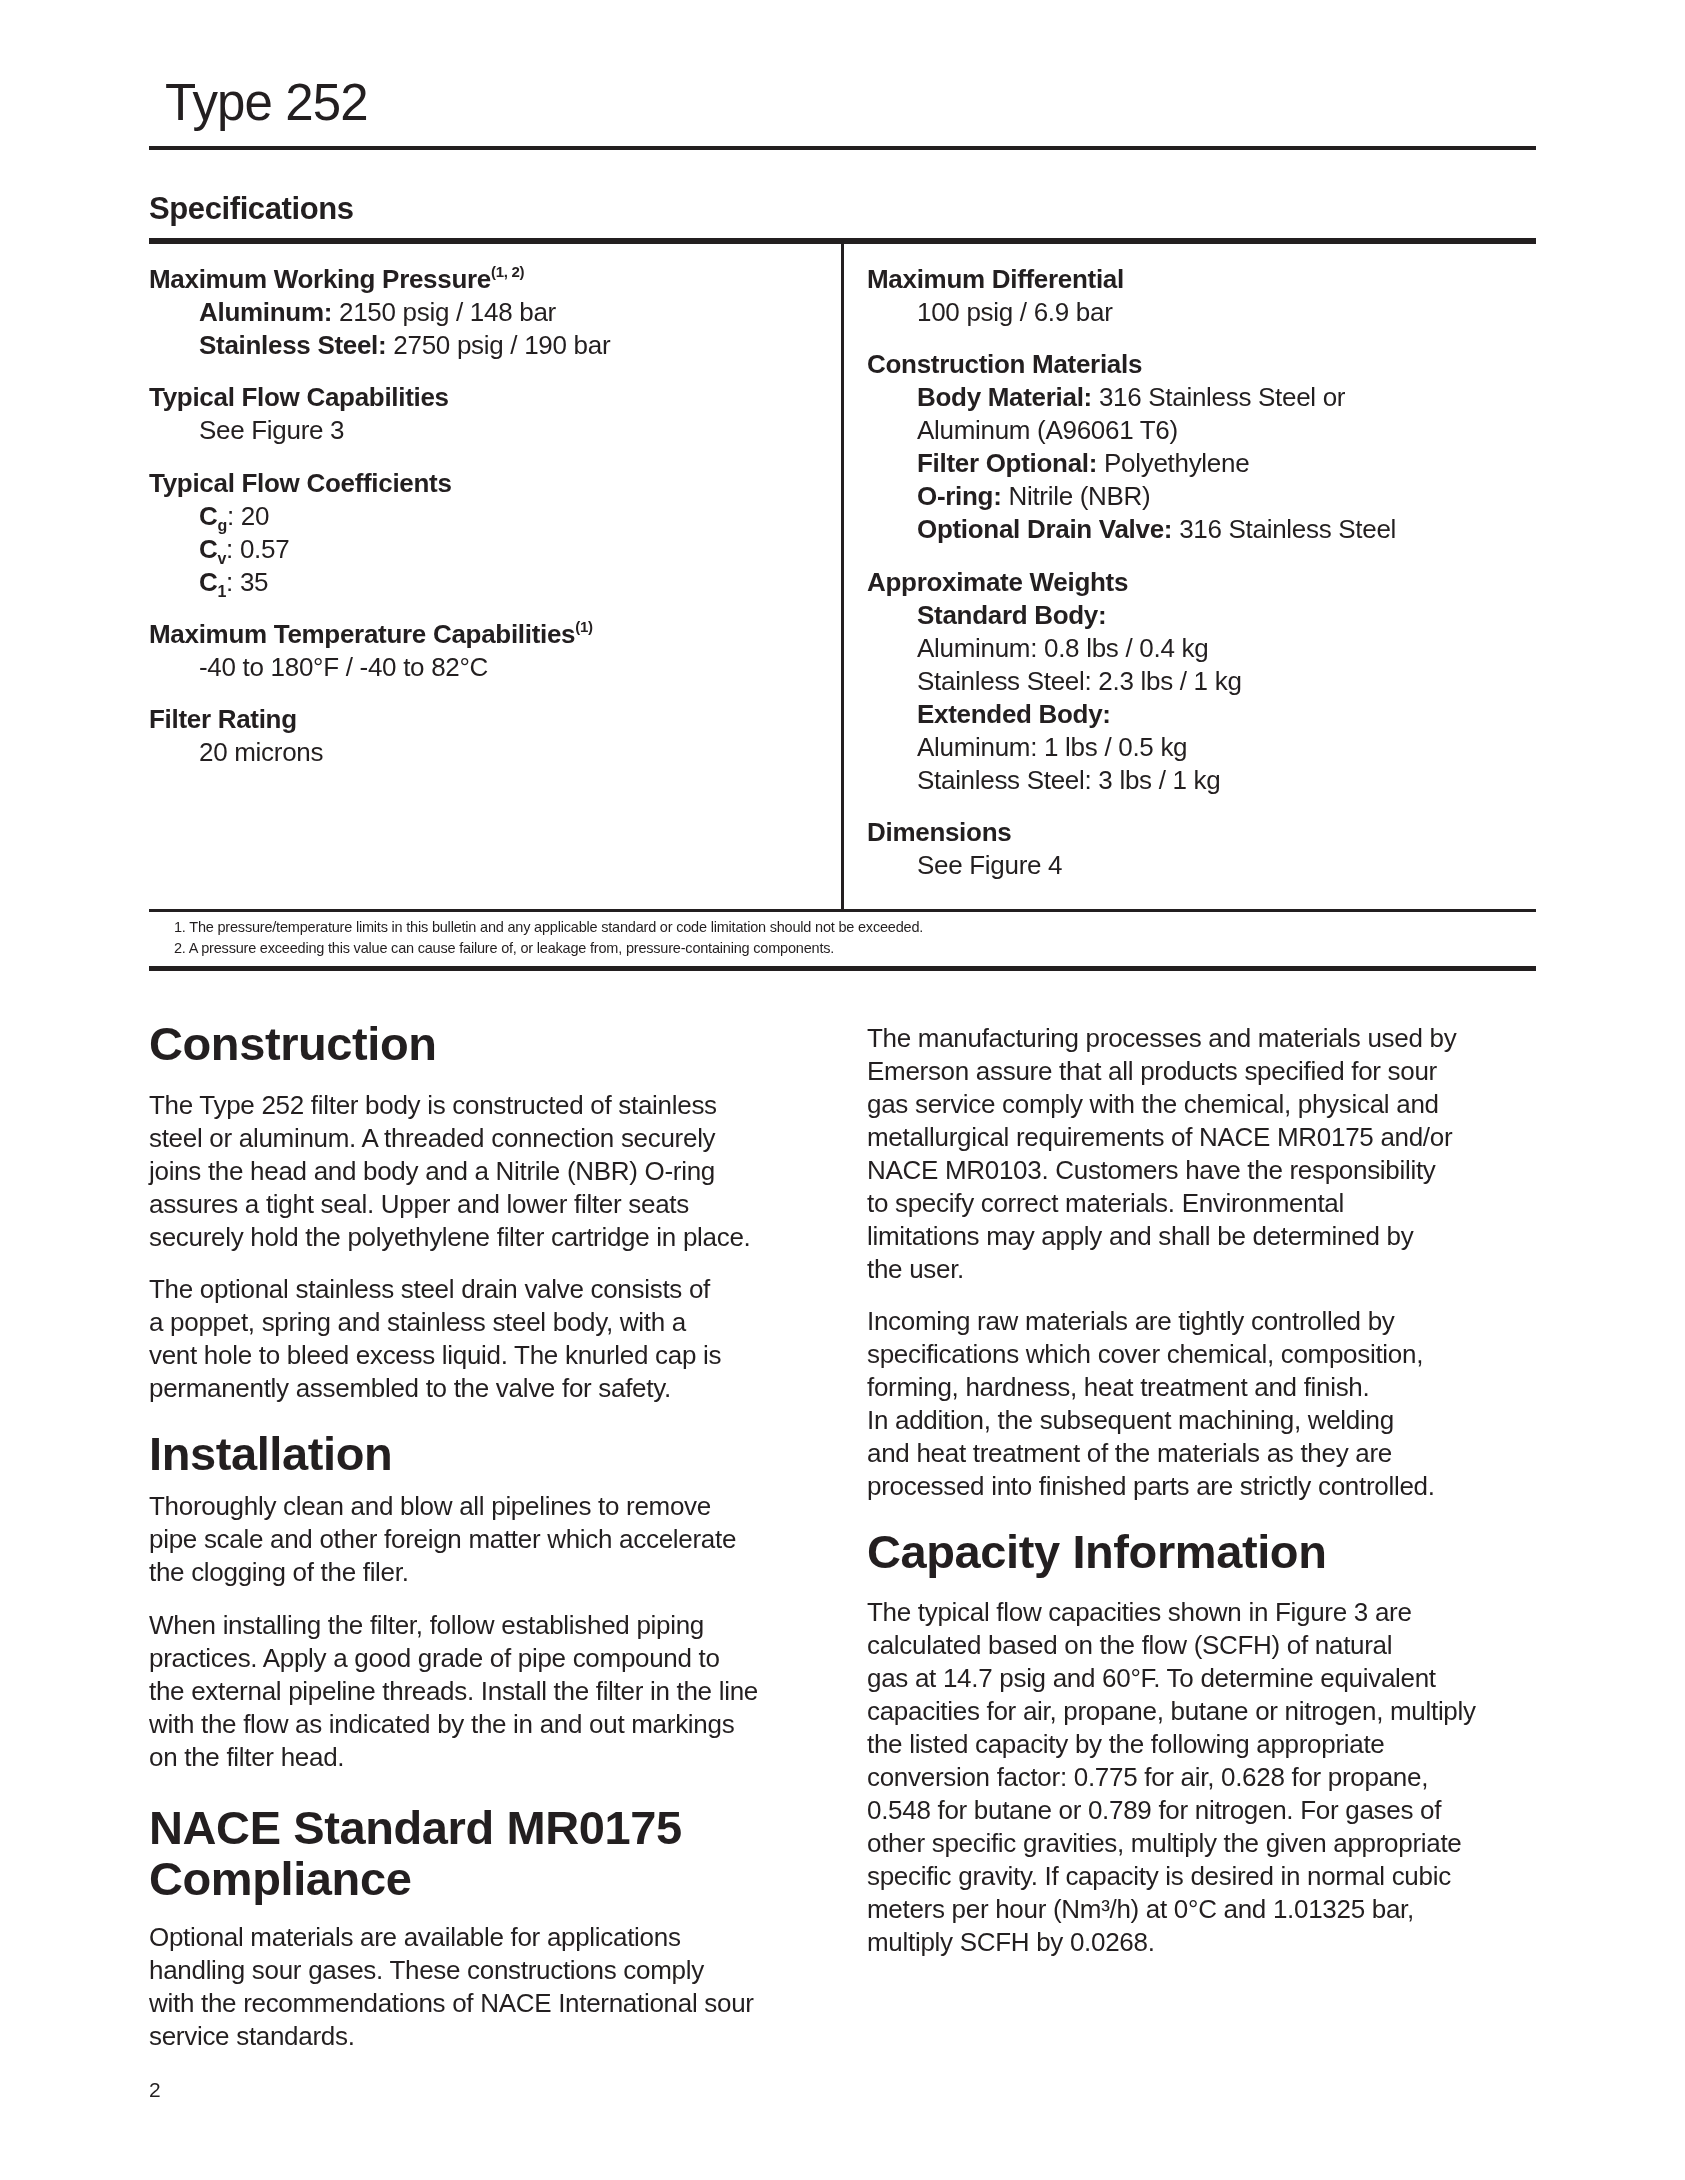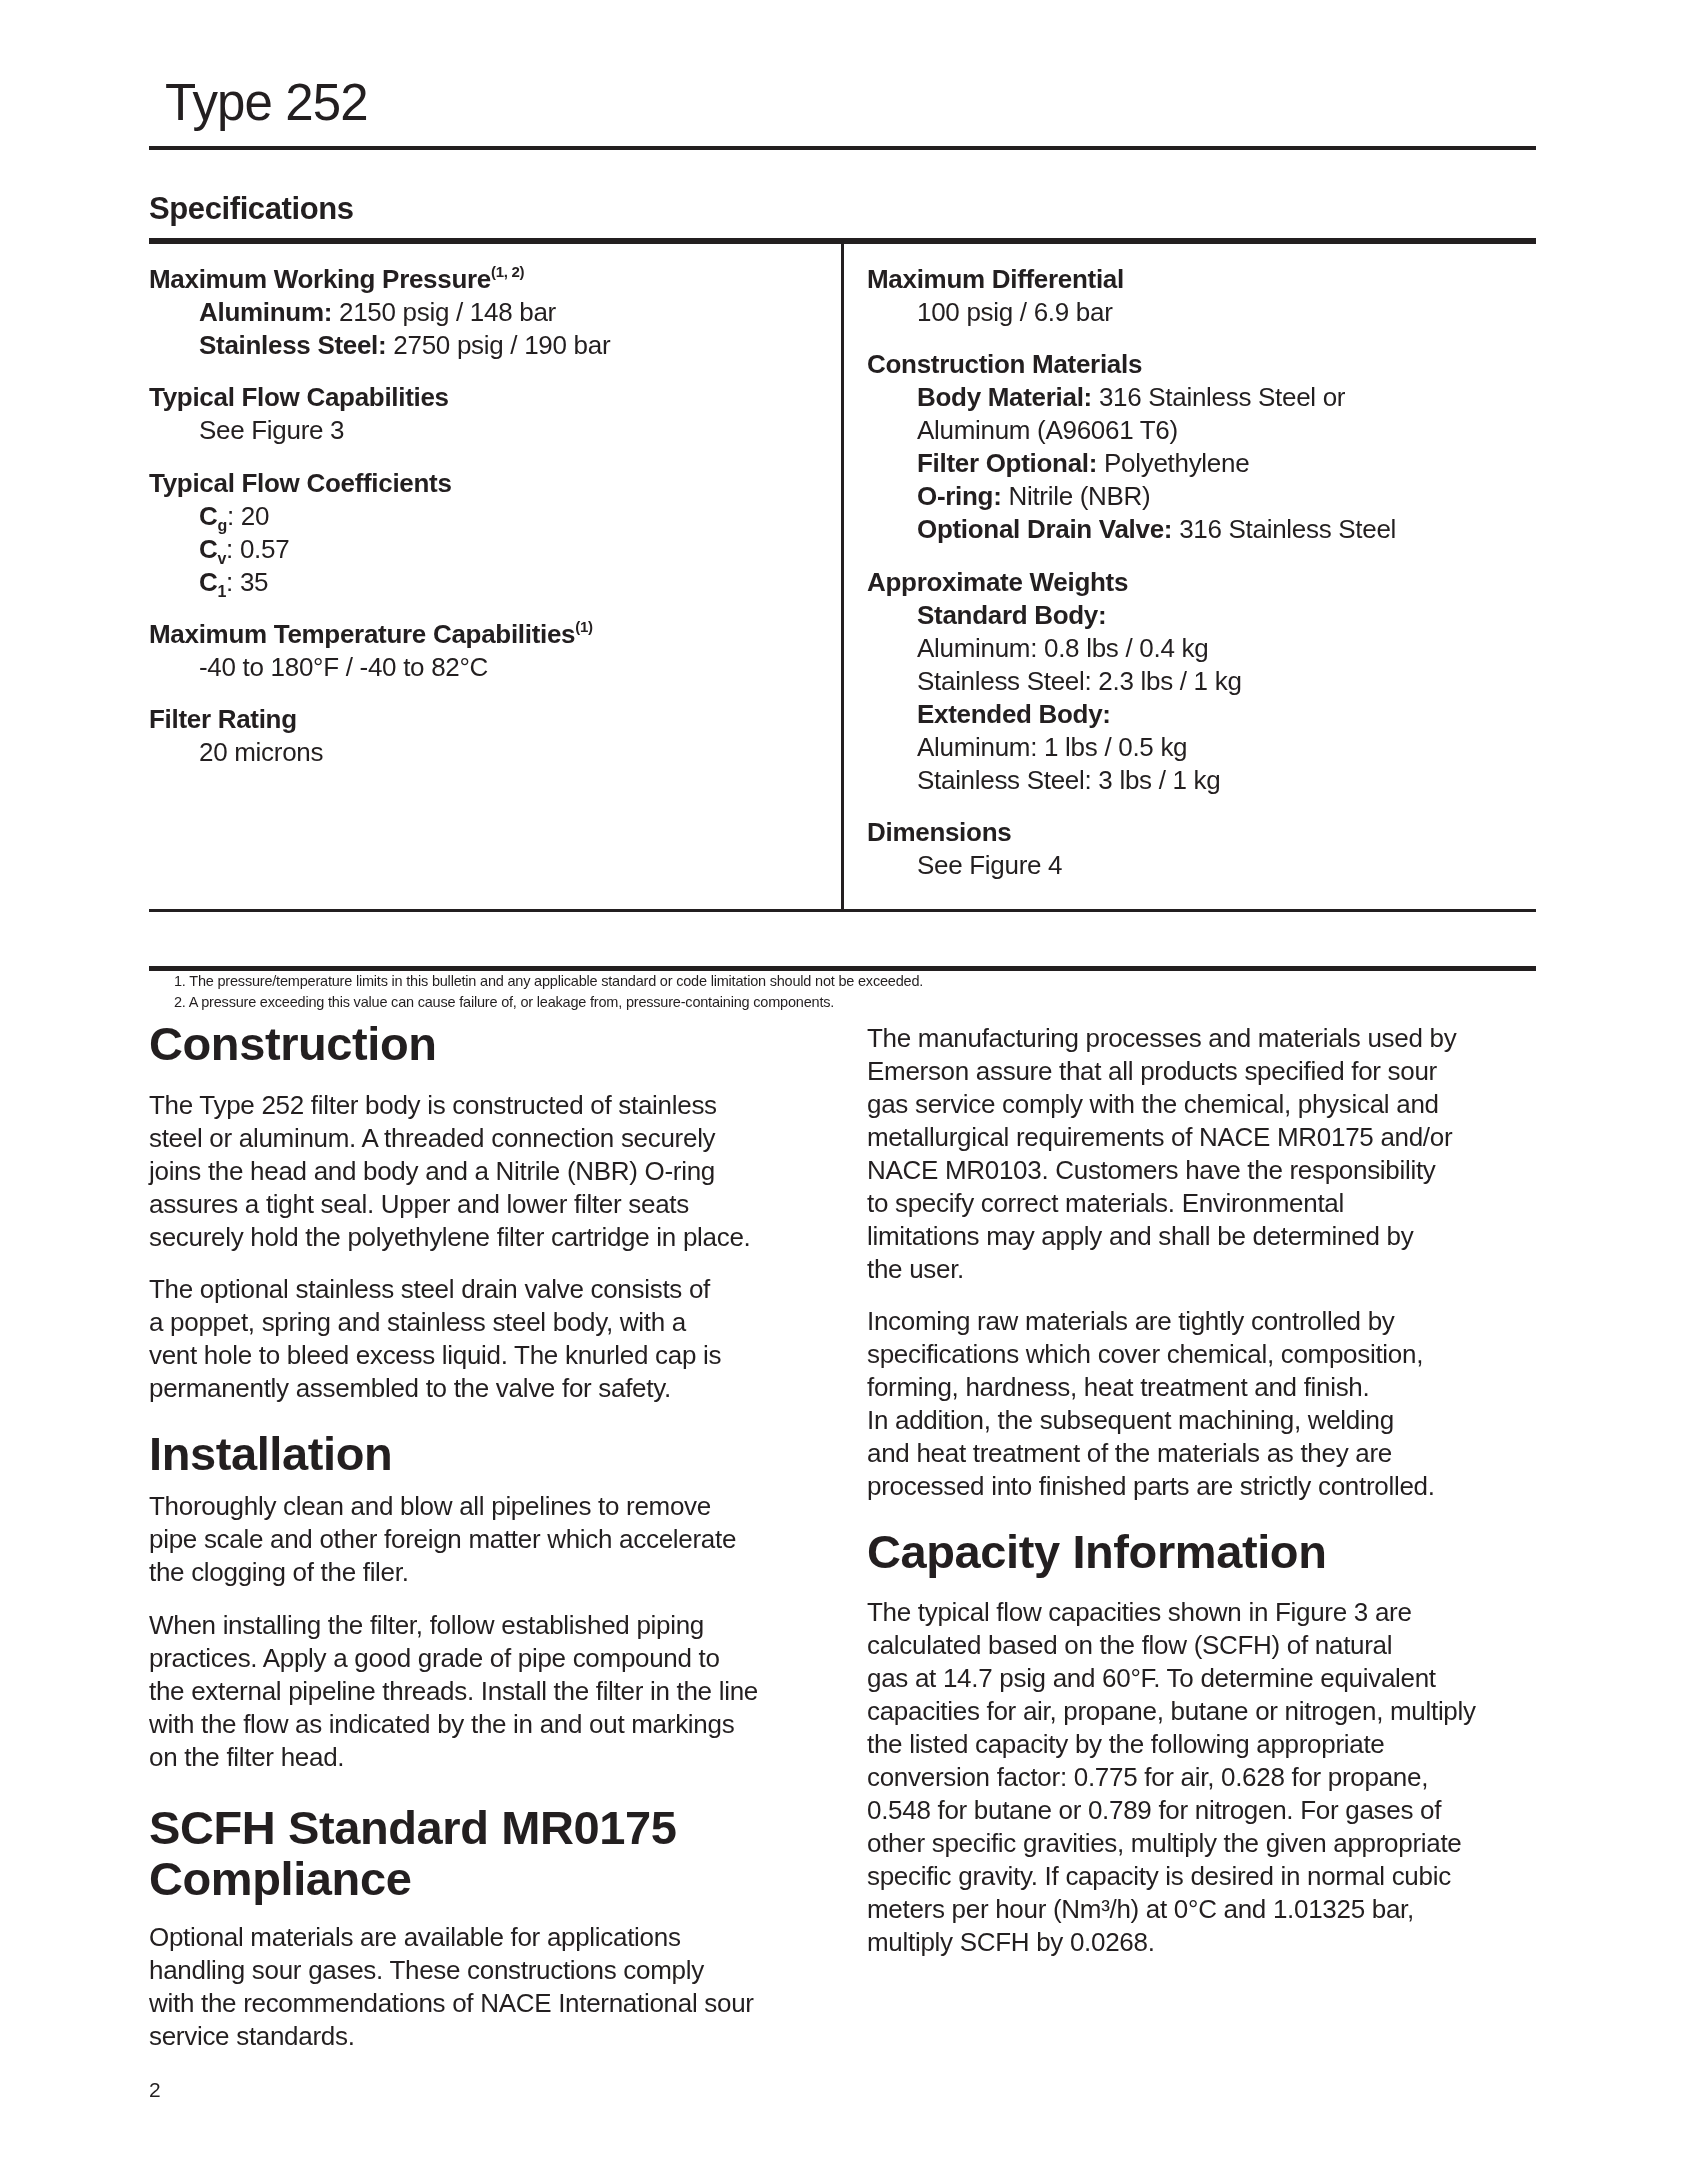--- a/index.html
+++ b/index.html
@@ -14,21 +14,21 @@
   .spec-col { top: 263px; width: 667px; font-size: 26px; line-height: 33px; letter-spacing: -0.3px; }
   .spec-col.left { left: 149px; }
   .spec-col.right { left: 867px; }
   .spec-block { margin-bottom: 19.3px; }
   .spec-h { font-weight: bold; }
   .spec-v { padding-left: 50px; }
   .spec-v b { font-weight: bold; }
   sup.fn { font-size: 15px; vertical-align: 11.4px; line-height: 0; font-weight: bold; }
   sub.cs { font-size: 16px; vertical-align: -6.1px; line-height: 0; font-weight: bold; }
   .rule-thin { left: 149px; top: 909px; width: 1387px; height: 2.6px; background: #231f20; }
-  .footnotes { left: 174px; top: 971px; font-size: 14.5px; line-height: 21px; letter-spacing: -0.2px; }
+  .footnotes { left: 174px; top: 917px; font-size: 14.5px; line-height: 21px; letter-spacing: -0.2px; }
   .rule-thick2 { left: 149px; top: 966px; width: 1387px; height: 5.3px; background: #231f20; }
   .body-col { top: 1018px; width: 667px; font-size: 26px; line-height: 33px; letter-spacing: -0.3px; }
   .body-col.left { left: 149px; }
   .body-col.right { left: 867px; top: 1022px; }
   .sec-h { font-size: 47px; font-weight: bold; line-height: 1.1; letter-spacing: -0.4px; margin: 0; }
   .para { margin: 0; white-space: pre-line; }
   .gap-sm { height: 19.3px; }
   .page-num { left: 149px; top: 2079px; font-size: 21px; line-height: 1; }
 </style>
 </head>
@@ -120,21 +120,21 @@
   <p class="para">Thoroughly clean and blow all pipelines to remove
 pipe scale and other foreign matter which accelerate
 the clogging of the filer.</p>
   <div class="gap-sm"></div>
   <p class="para">When installing the filter, follow established piping
 practices. Apply a good grade of pipe compound to
 the external pipeline threads. Install the filter in the line
 with the flow as indicated by the in and out markings
 on the filter head.</p>
   <div style="height:28px"></div>
-  <h2 class="sec-h">SCFH Standard MR0175 Compliance</h2>
+  <h2 class="sec-h">NACE Standard MR0175 Compliance</h2>
   <div style="height:16px"></div>
   <p class="para">Optional materials are available for applications
 handling sour gases. These constructions comply
 with the recommendations of NACE International sour
 service standards.</p>
 </div>
 
 <div class="abs body-col right">
   <p class="para">The manufacturing processes and materials used by
 Emerson assure that all products specified for sour

